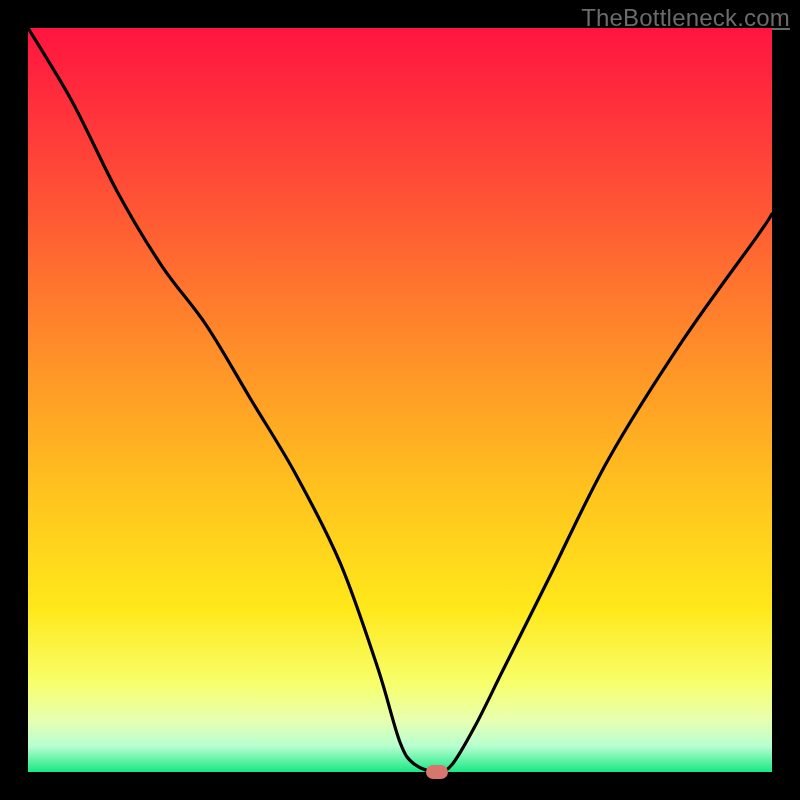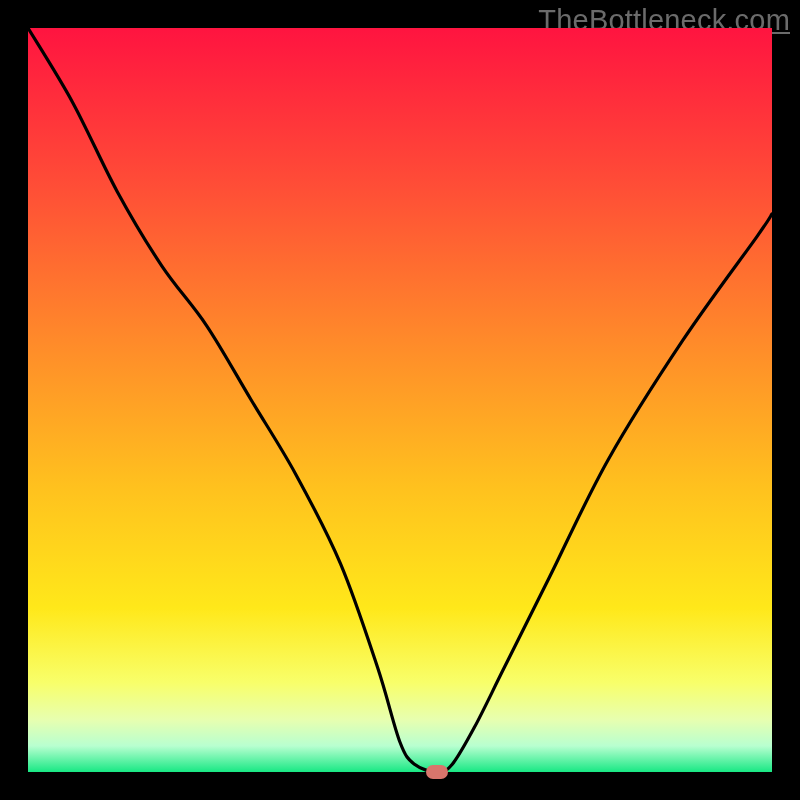--- a/index.html
+++ b/index.html
@@ -15,21 +15,21 @@
     position: relative;
     width: 800px;
     height: 800px;
     background: #000;
   }
   .watermark {
     position: absolute;
     top: 4px;
     right: 10px;
     color: #6b6b6b;
-    font-size: 29px;
+    font-size: 24px;
     font-weight: 500;
     letter-spacing: 0.2px;
     user-select: none;
     text-decoration: underline;
   }
   .plot {
     position: absolute;
     left: 28px;
     top: 28px;
     width: 744px;

